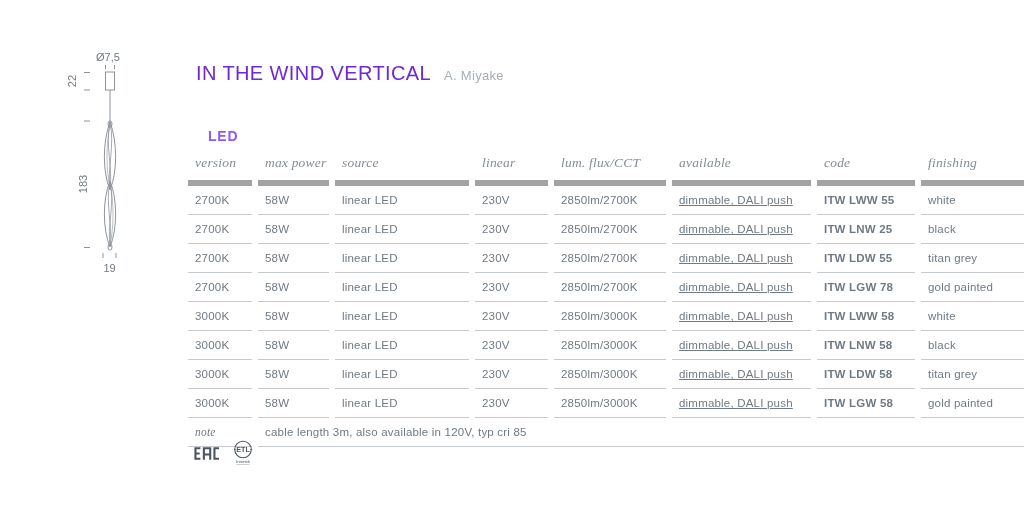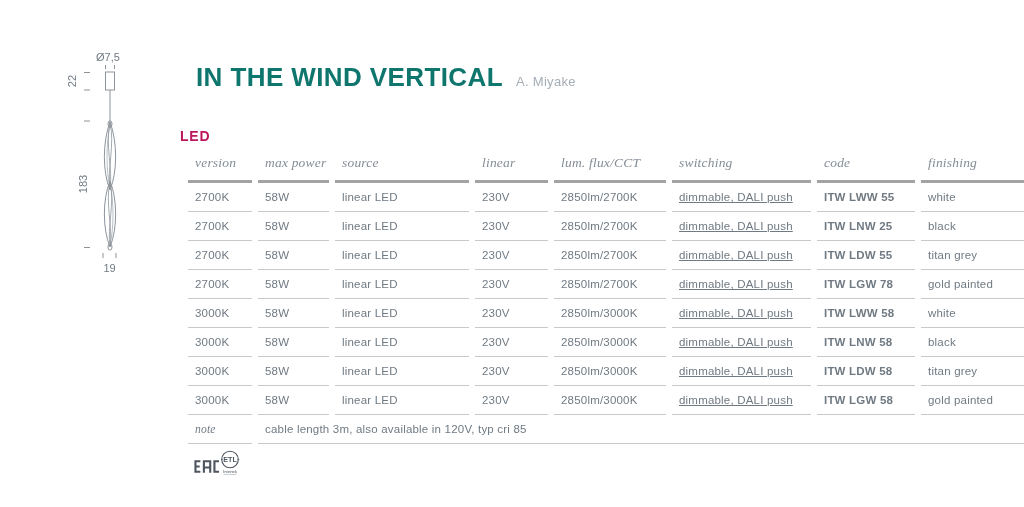--- a/index.html
+++ b/index.html
@@ -4,44 +4,44 @@
 <style>
   html,body{margin:0;padding:0;}
   body{
     width:1024px;height:507px;position:relative;overflow:hidden;
     background:#ffffff;font-family:"Liberation Sans",sans-serif;
   }
   
   .drawing{position:absolute;left:50px;top:38px;width:130px;height:250px;}
   
   .titleblock{position:absolute;left:196px;top:62px;white-space:nowrap;}
-  .title{font-size:26px;font-weight:bold;color:#0f766e;letter-spacing:0.4px;}
+  .title{font-size:20px;font-weight:normal;color:#6d28d9;letter-spacing:0.4px;}
   .designer{font-size:13px;color:#a5adb4;margin-left:13px;letter-spacing:0.3px;}
-  .section-label{position:absolute;left:180px;top:128px;font-size:14px;font-weight:bold;color:#be185d;letter-spacing:0.8px;}
+  .section-label{position:absolute;left:208px;top:128px;font-size:14px;font-weight:bold;color:#8b5cf6;letter-spacing:0.8px;}
   
   table.spec{
     position:absolute;left:182px;top:152px;width:860px;
     border-collapse:separate;border-spacing:6px 0;table-layout:fixed;
   }
   table.spec th{
     font-family:"Liberation Serif",serif;font-style:italic;font-weight:normal;
     font-size:13.5px;color:#848d96;text-align:left;letter-spacing:0.2px;
-    padding:3px 0 9px 7px;border-bottom:3px solid #a3a3a3;white-space:nowrap;overflow:hidden;
+    padding:3px 0 9px 7px;border-bottom:6px solid #a3a3a3;white-space:nowrap;overflow:hidden;
   }
   table.spec td{
     font-size:11.5px;color:#707a83;letter-spacing:0.2px;
     padding:8px 0 8px 7px;border-bottom:1px solid #c6cacd;
     white-space:nowrap;overflow:hidden;
   }
   td.c-switch{color:#b5bbc1;text-decoration:underline;}
   td.c-code{font-weight:bold;color:#3f4a55;font-size:12px;letter-spacing:0.3px;}
   td.c-note-label{font-family:"Liberation Serif",serif;font-style:italic;font-size:13px;color:#848d96;}
   td.c-note-text{overflow:visible;}
   
-  .certs{position:absolute;left:193px;top:450px;display:flex;align-items:flex-end;}
+  .certs{position:absolute;left:193px;top:440px;display:flex;gap:13px;align-items:center;}
 </style>
 </head>
 <body>
 
 <svg class="drawing" viewBox="0 0 130 250" fill="none" stroke="#8d949b" stroke-width="1">
 
   <text x="58" y="23" font-size="11" fill="#707a83" stroke="none" text-anchor="middle" font-family="Liberation Sans, sans-serif">Ø7,5</text>
   <line x1="55.5" y1="27" x2="55.5" y2="31"></line>
   <line x1="64.5" y1="27" x2="64.5" y2="31"></line>
 
@@ -89,21 +89,21 @@
       <col style="width:98px">
       <col>
   </colgroup>
   <thead>
   <tr>
     <th>version</th>
     <th>max power</th>
     <th>source</th>
     <th>linear</th>
     <th>lum. flux/CCT</th>
-    <th>switching</th>
+    <th>available</th>
     <th>code</th>
     <th>finishing</th>
   </tr>
   </thead>
   <tbody>
   <tr>
     <td>2700K</td>
     <td>58W</td>
     <td>linear LED</td>
     <td>230V</td>

